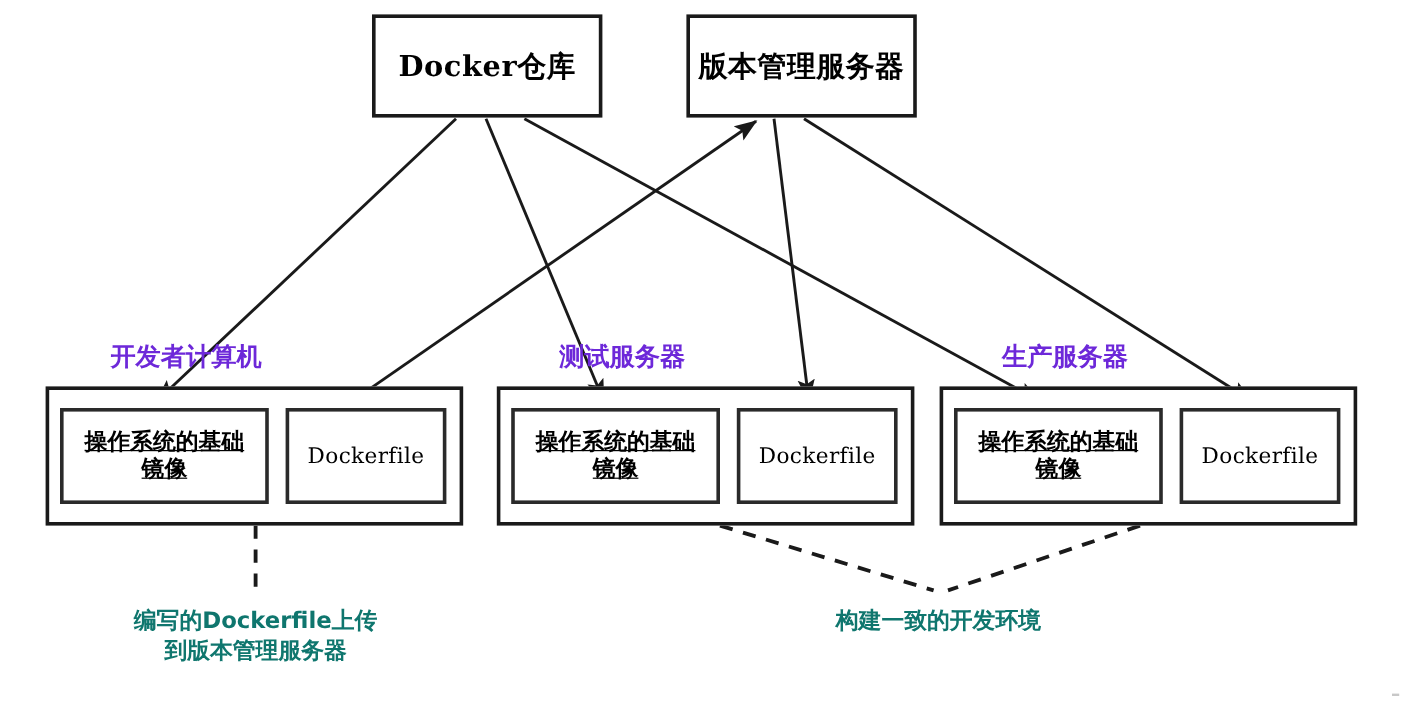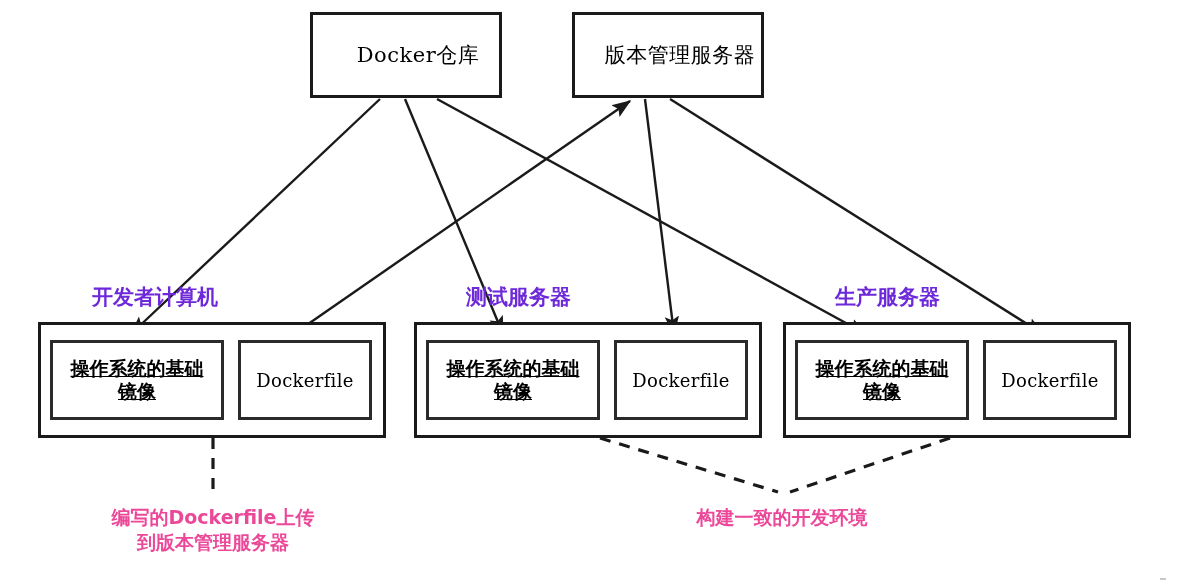--- a/index.html
+++ b/index.html
@@ -31,25 +31,24 @@
     background: #ffffff;
     border: 3px solid #1a1a1a;
     display: flex;
     align-items: center;
     justify-content: center;
     text-align: center;
     color: #000000;
     z-index: 3;
   }
   .node-top {
-    font-size: 21px;
-    font-weight: 400;
+    font-size: 24px;
+    font-weight: 700;
     letter-spacing: 0.5px;
     font-family: "DejaVu Serif", "Liberation Serif", serif;
-    padding-left: 24px;
   }
   .group-box {
     position: absolute;
     box-sizing: border-box;
     background: #ffffff;
     border: 3px solid #1a1a1a;
     z-index: 2;
   }
   .inner-box {
     position: absolute;
@@ -82,21 +81,21 @@
     font-size: 21px;
     font-weight: 700;
     color: #6d28d9;
     text-align: left;
     white-space: nowrap;
     font-family: "DejaVu Sans", "Liberation Sans", sans-serif;
   }
   .caption {
     position: absolute;
     z-index: 4;
-    color: #ec4899;
+    color: #0f766e;
     text-align: center;
     font-size: 19px;
     font-weight: 700;
     line-height: 1.32;
     white-space: nowrap;
     font-family: "DejaVu Sans", "Liberation Sans", sans-serif;
   }
   .corner-tick {
     position: absolute;
     z-index: 1;

